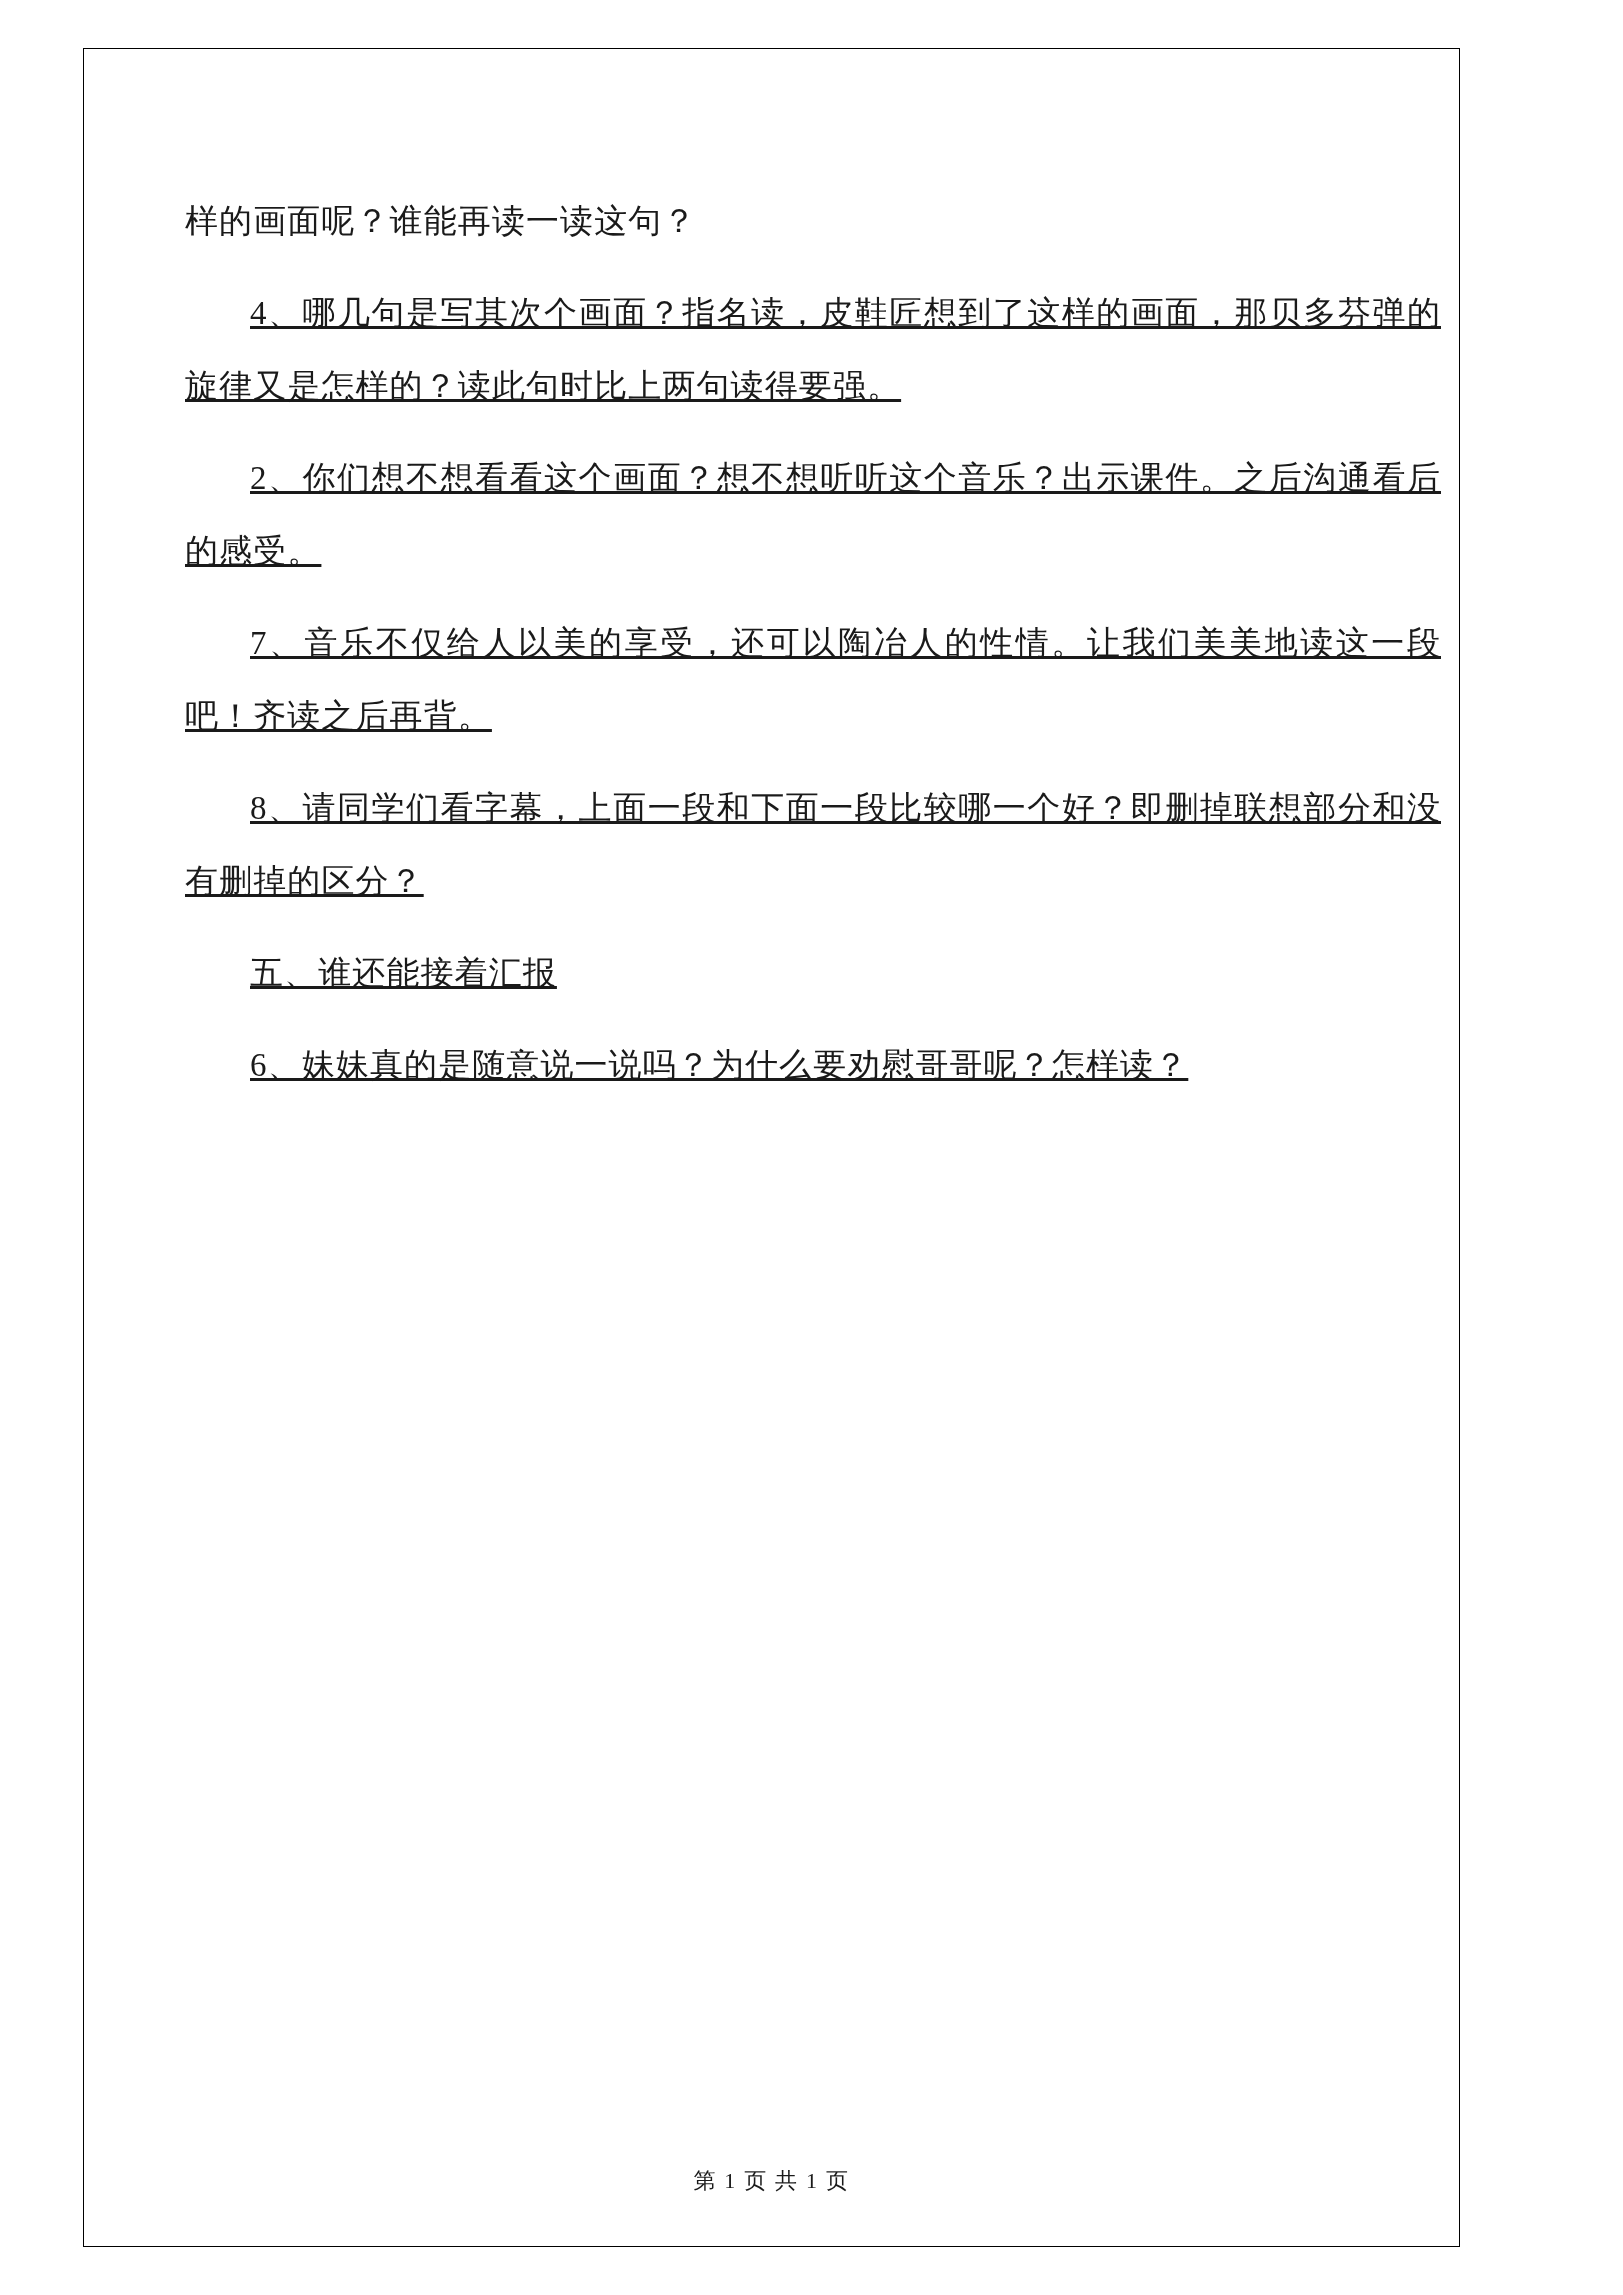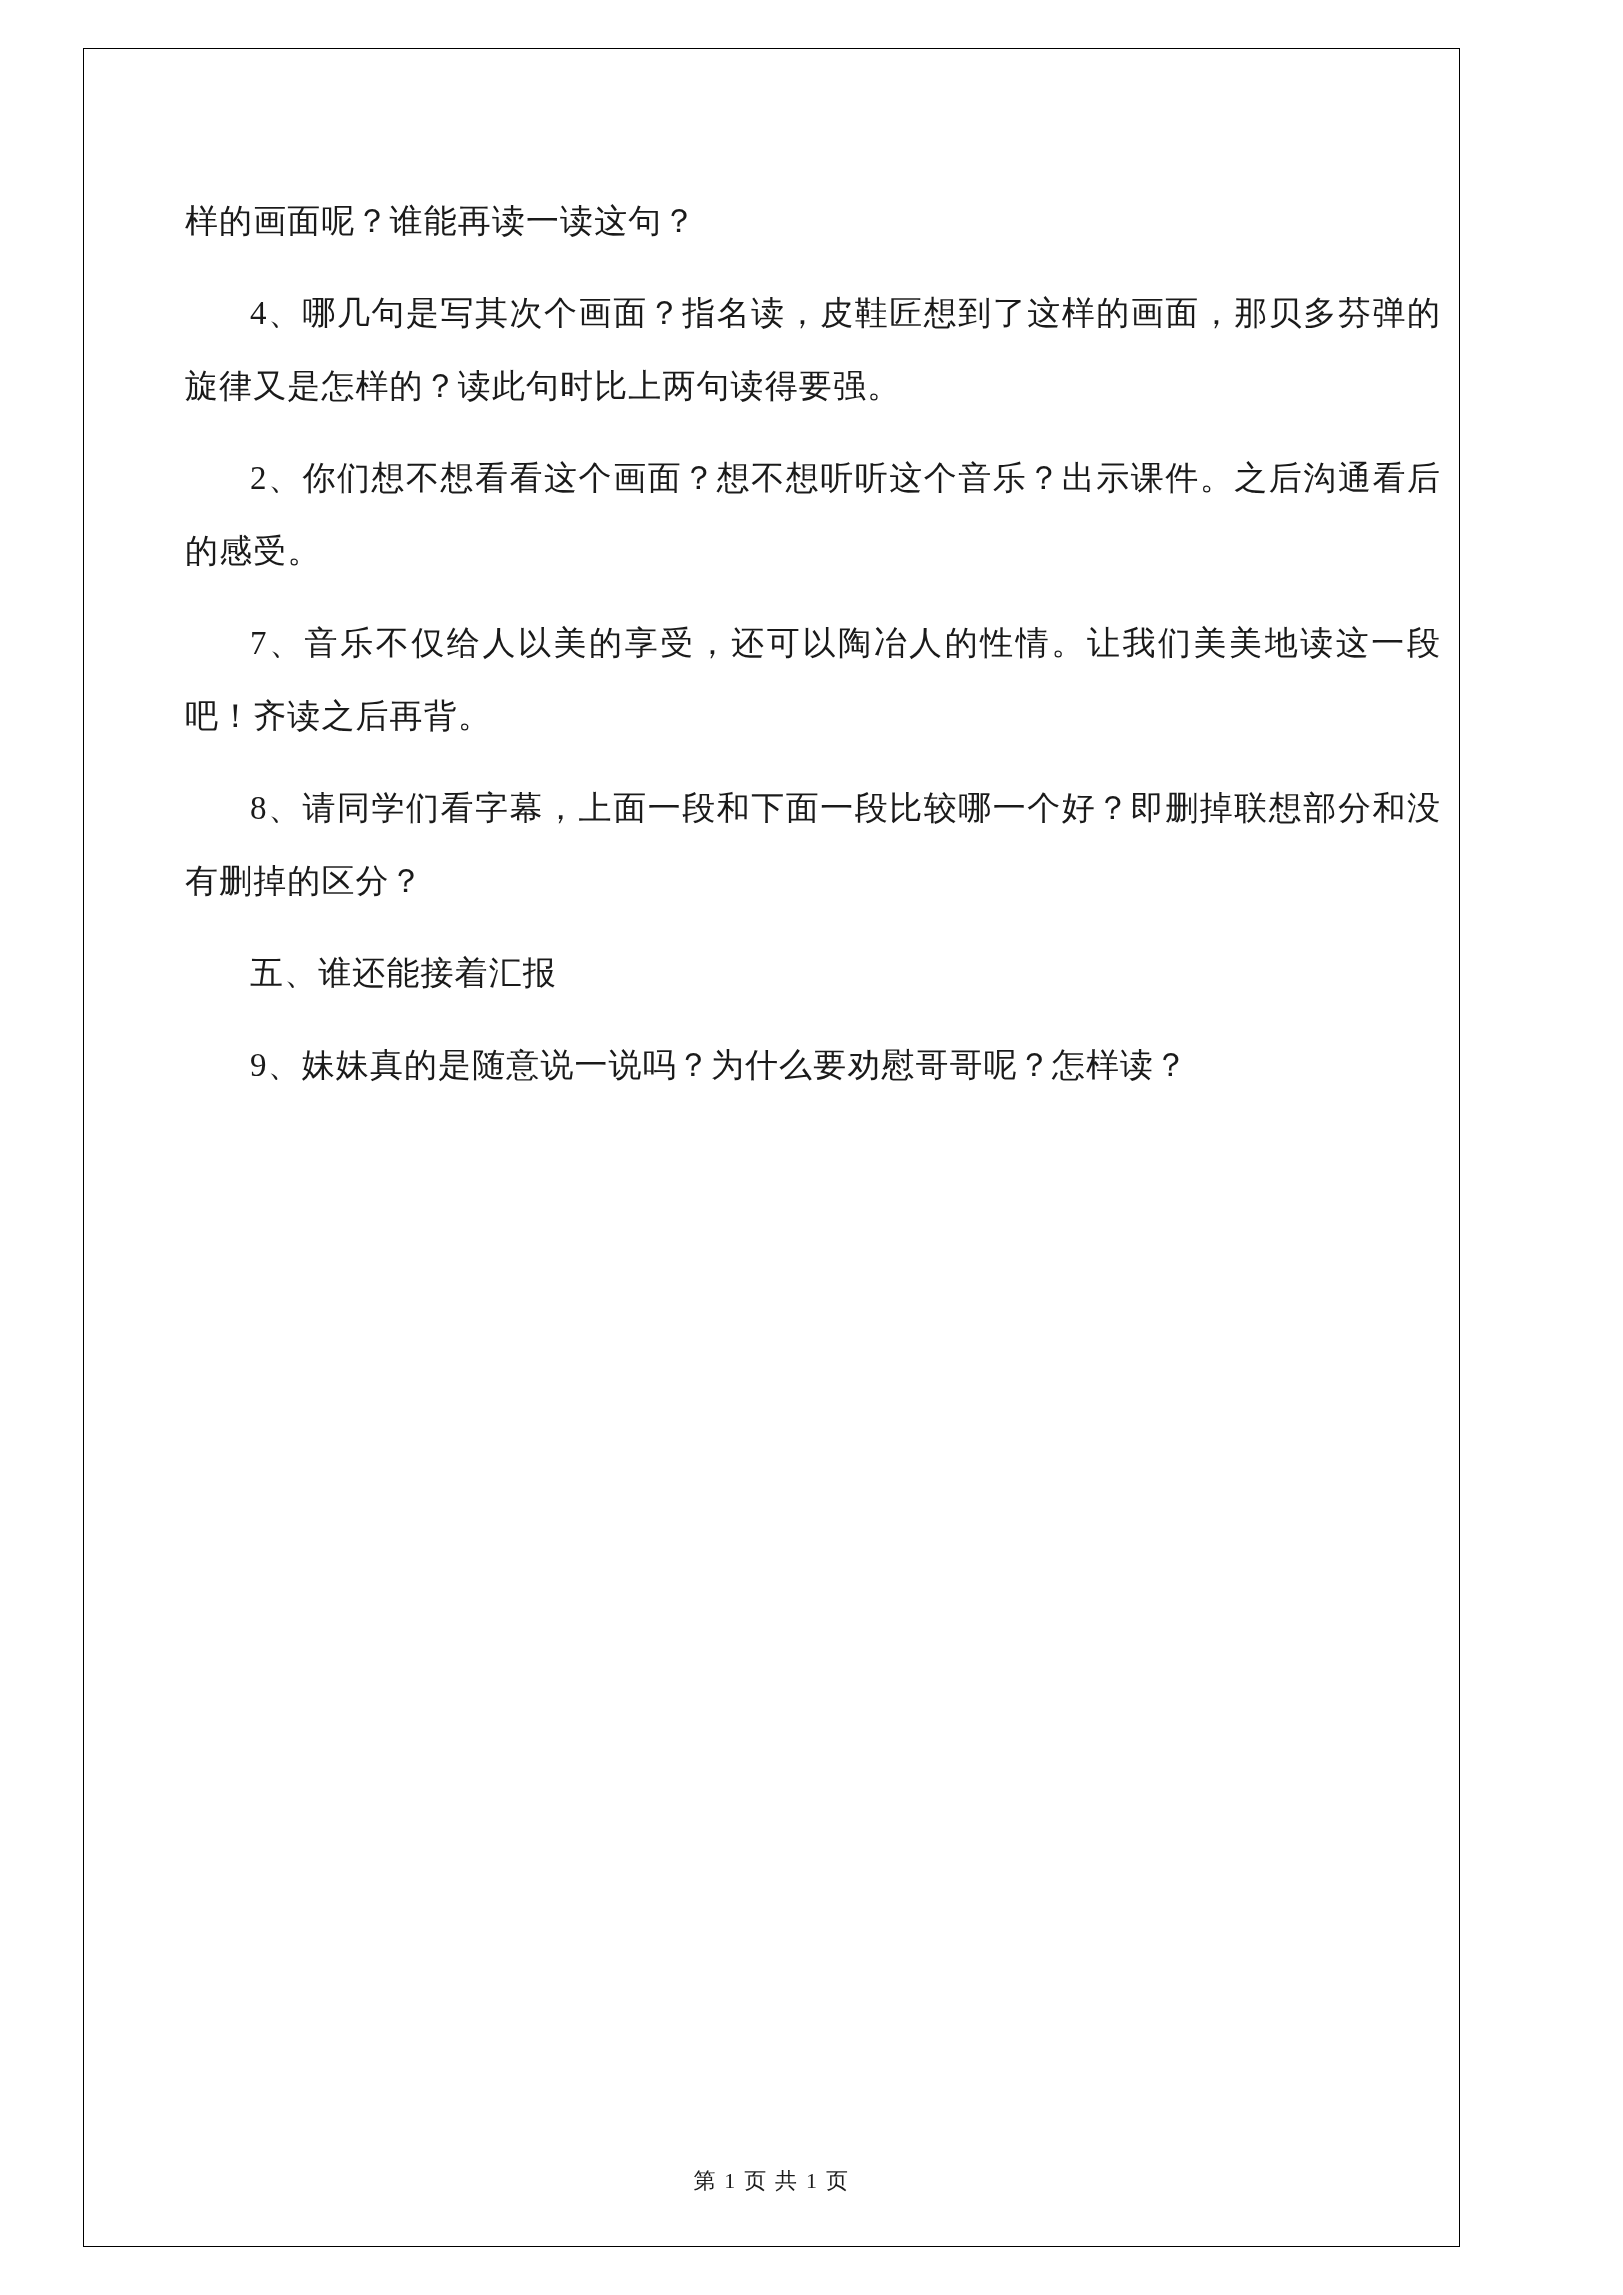--- a/index.html
+++ b/index.html
@@ -39,20 +39,21 @@
     font-size: 33px;
     line-height: 73px;
     color: #1a1a1a;
     letter-spacing: 1.1px;
     text-align: justify;
     margin: 0 0 19px 0;
     font-family: "Liberation Serif", "DejaVu Serif", serif;
   }
   .para.indent {
     text-indent: 65px;
+    text-decoration: underline;
   }
   .footer {
     position: absolute;
     left: 0;
     right: 0;
     bottom: 99px;
     text-align: center;
     font-size: 22px;
     color: #1a1a1a;
     letter-spacing: 1.7px;
@@ -65,18 +66,18 @@
 <div class="page">
   <div class="page-frame"></div>
 
   <div class="content">
     <p class="para">样的画面呢？谁能再读一读这句？</p>
     <p class="para indent">4、哪几句是写其次个画面？指名读，皮鞋匠想到了这样的画面，那贝多芬弹的旋律又是怎样的？读此句时比上两句读得要强。</p>
     <p class="para indent">2、你们想不想看看这个画面？想不想听听这个音乐？出示课件。之后沟通看后的感受。</p>
     <p class="para indent">7、音乐不仅给人以美的享受，还可以陶冶人的性情。让我们美美地读这一段吧！齐读之后再背。</p>
     <p class="para indent">8、请同学们看字幕，上面一段和下面一段比较哪一个好？即删掉联想部分和没有删掉的区分？</p>
     <p class="para indent">五、谁还能接着汇报</p>
-    <p class="para indent">9、妹妹真的是随意说一说吗？为什么要劝慰哥哥呢？怎样读？</p>
+    <p class="para indent">6、妹妹真的是随意说一说吗？为什么要劝慰哥哥呢？怎样读？</p>
   </div>
 
   <div class="footer">第 1 页  共 1 页</div>
 </div>
 
 
 </body></html>

